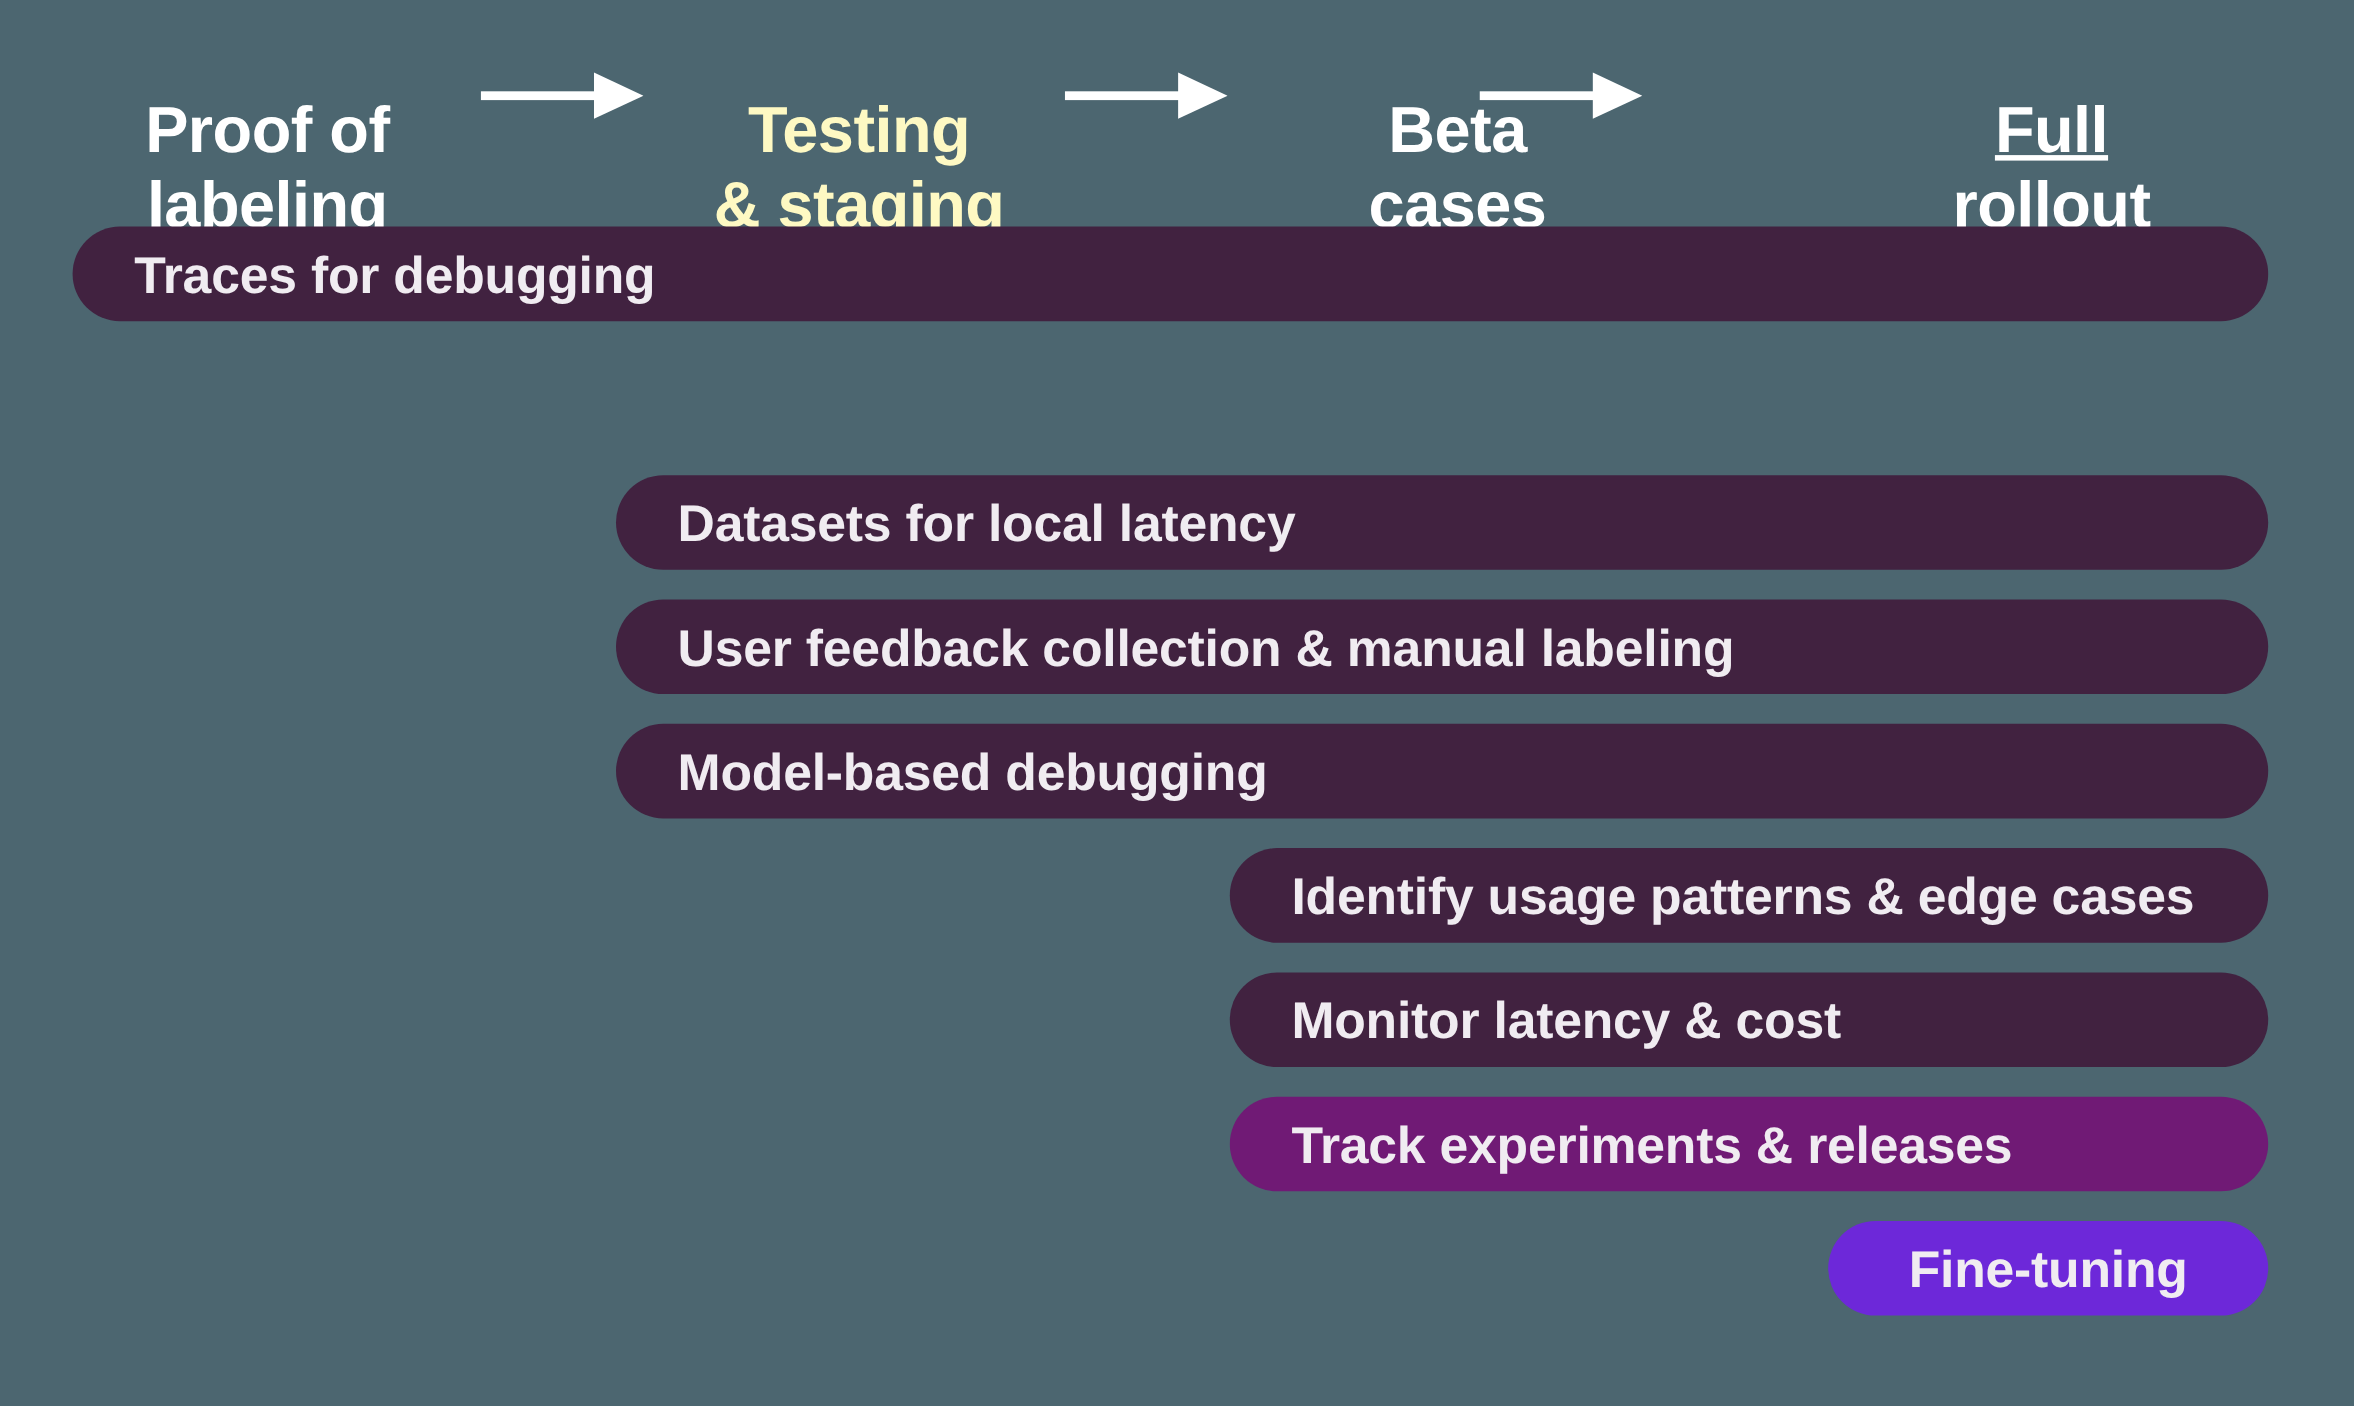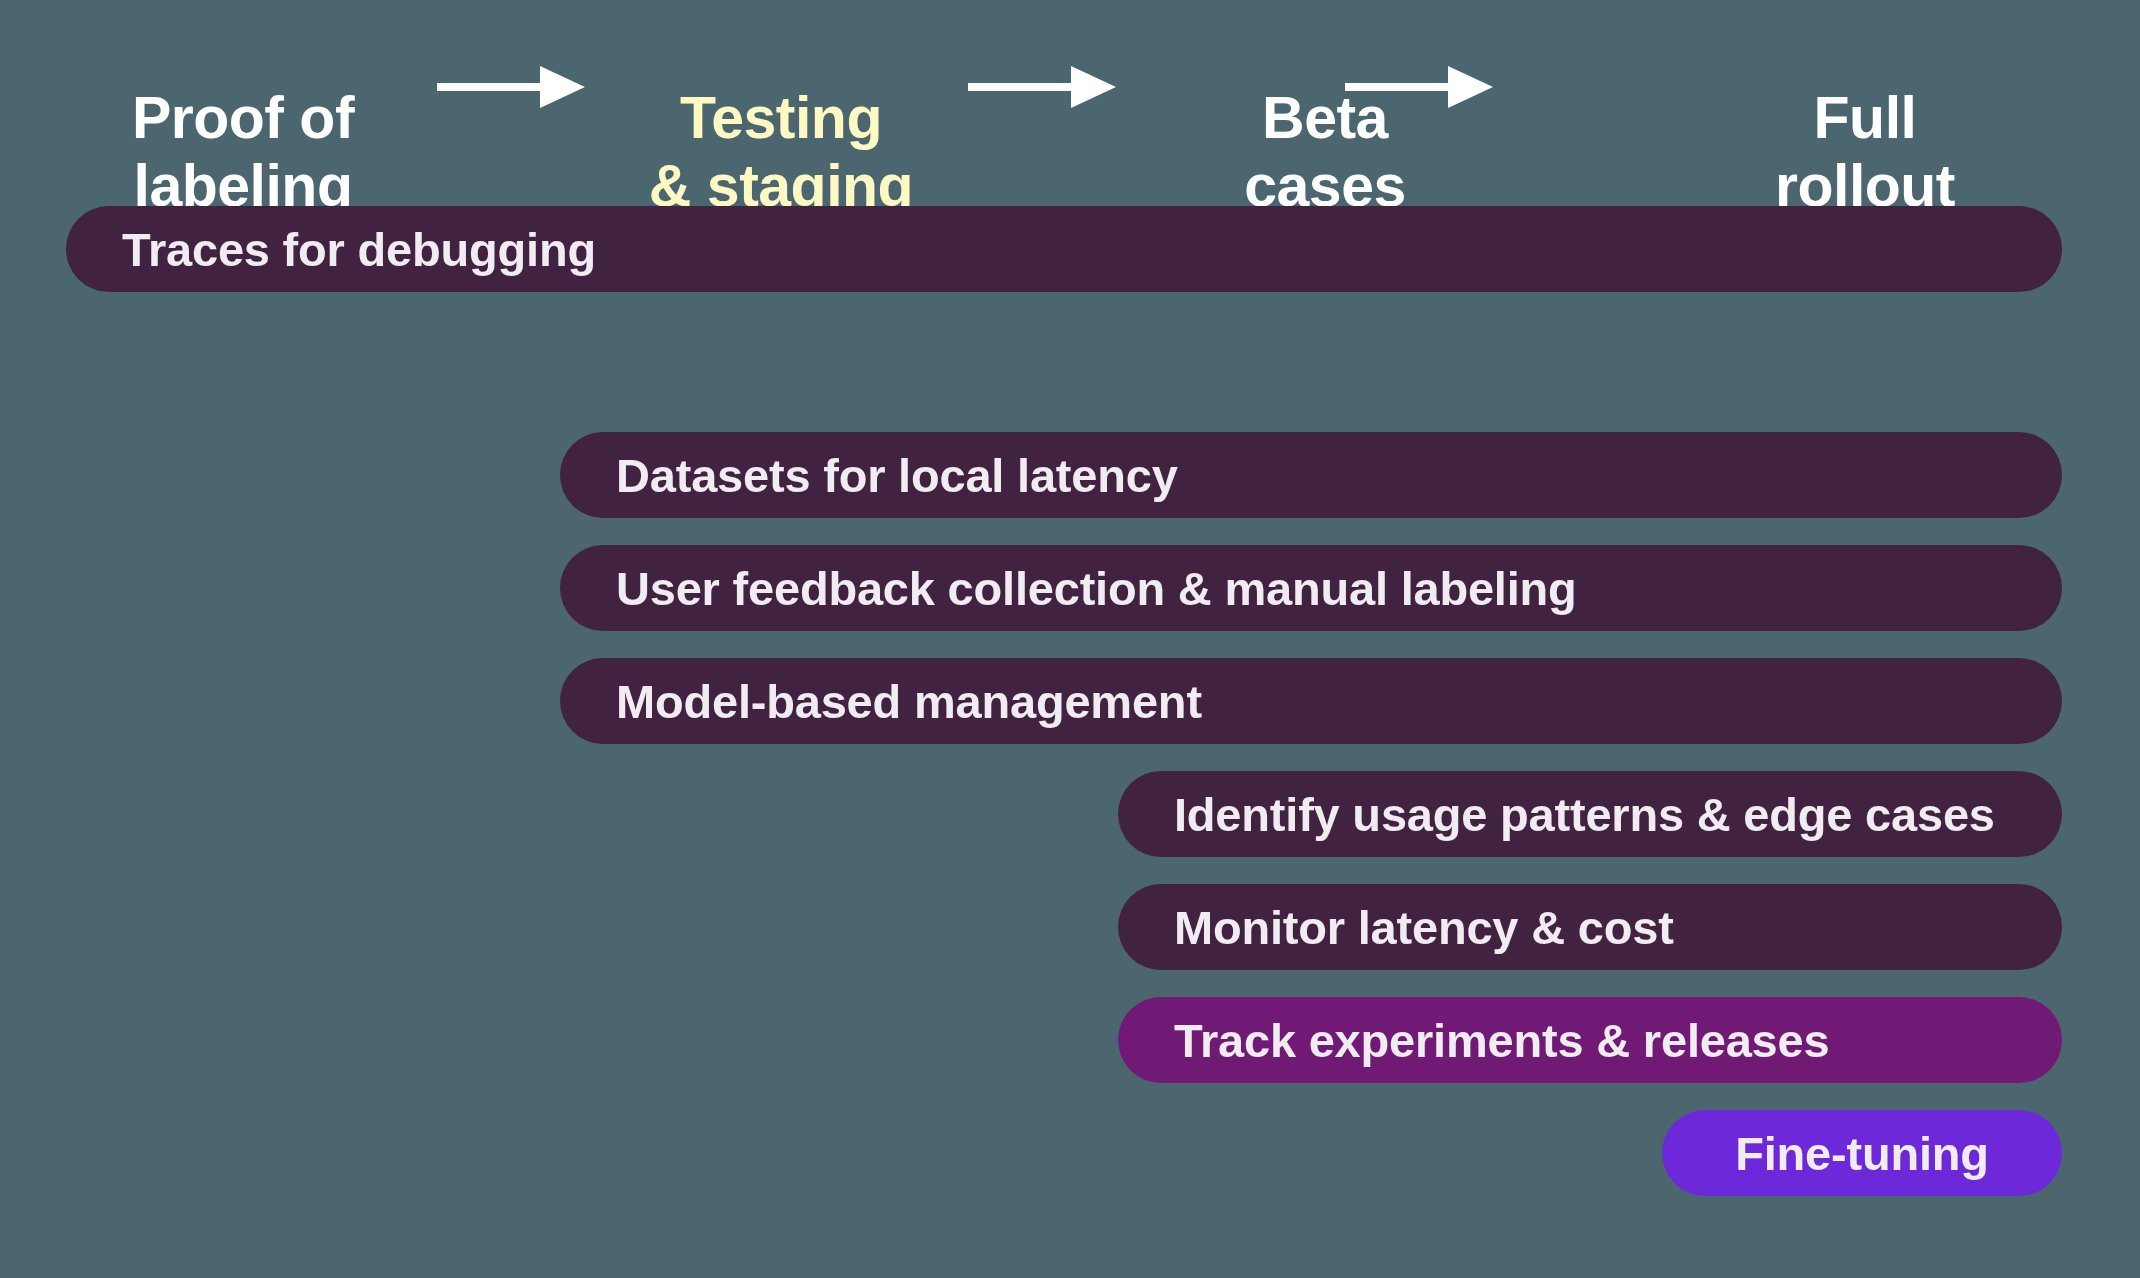--- a/index.html
+++ b/index.html
@@ -72,21 +72,21 @@
 labeling</span>
   </div>
   <div class="stage-header" style="left: 781px; color: #fef9c3;">
     <span>Testing
 &amp; staging</span>
   </div>
   <div class="stage-header" style="left: 1325px; color: rgb(255, 255, 255);">
     <span>Beta
 cases</span>
   </div>
-  <div class="stage-header" style="left: 1865px; color: rgb(255, 255, 255);">
+  <div class="stage-header" style="left: 1865px; color: rgb(255, 255, 255); text-decoration: underline;">
     <span>Full
 rollout</span>
   </div>
 
   <div class="arrow" style="left: 437px; top: 64px;">
     <svg width="148" height="46" viewBox="0 0 148 46">
       <rect x="0" y="19" width="112" height="8" fill="#ffffff"></rect>
       <polygon points="103,2 148,23 103,44" fill="#ffffff"></polygon>
     </svg>
   </div>
@@ -106,21 +106,21 @@
   <div class="bar" style="left: 66px; top: 206px; width: 1996px; background: rgb(65, 34, 64);">
     <span class="bar-label" style="color: rgb(240, 236, 241);">Traces for debugging</span>
   </div>
   <div class="bar" style="left: 560px; top: 432px; width: 1502px; background: rgb(65, 34, 64);">
     <span class="bar-label" style="color: rgb(240, 236, 241);">Datasets for local latency</span>
   </div>
   <div class="bar" style="left: 560px; top: 545px; width: 1502px; background: rgb(65, 34, 64);">
     <span class="bar-label" style="color: rgb(240, 236, 241);">User feedback collection &amp; manual labeling</span>
   </div>
   <div class="bar" style="left: 560px; top: 658px; width: 1502px; background: rgb(65, 34, 64);">
-    <span class="bar-label" style="color: rgb(240, 236, 241);">Model-based management</span>
+    <span class="bar-label" style="color: rgb(240, 236, 241);">Model-based debugging</span>
   </div>
   <div class="bar" style="left: 1118px; top: 771px; width: 944px; background: rgb(65, 34, 64);">
     <span class="bar-label" style="color: rgb(240, 236, 241);">Identify usage patterns &amp; edge cases</span>
   </div>
   <div class="bar" style="left: 1118px; top: 884px; width: 944px; background: rgb(65, 34, 64);">
     <span class="bar-label" style="color: rgb(240, 236, 241);">Monitor latency &amp; cost</span>
   </div>
   <div class="bar" style="left: 1118px; top: 997px; width: 944px; background: #701a75;">
     <span class="bar-label" style="color: rgb(240, 236, 241);">Track experiments &amp; releases</span>
   </div>

